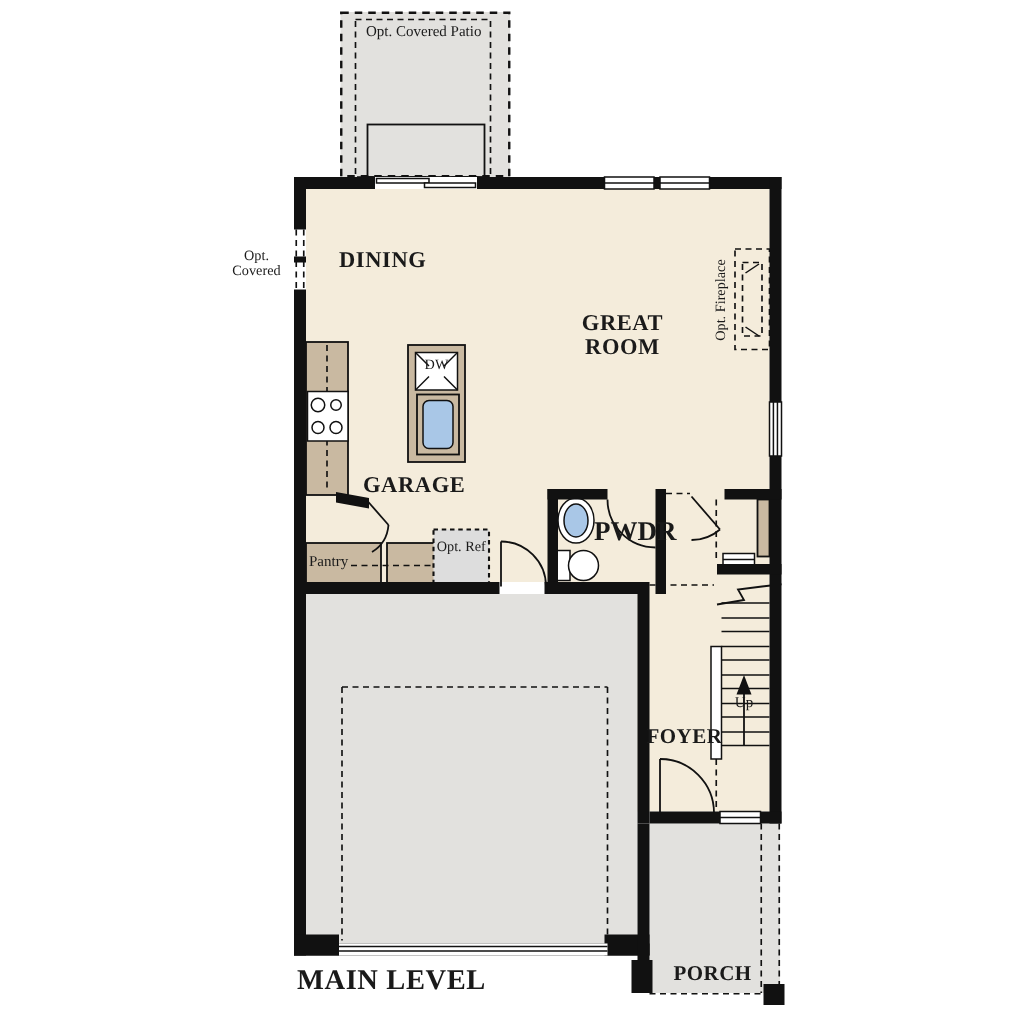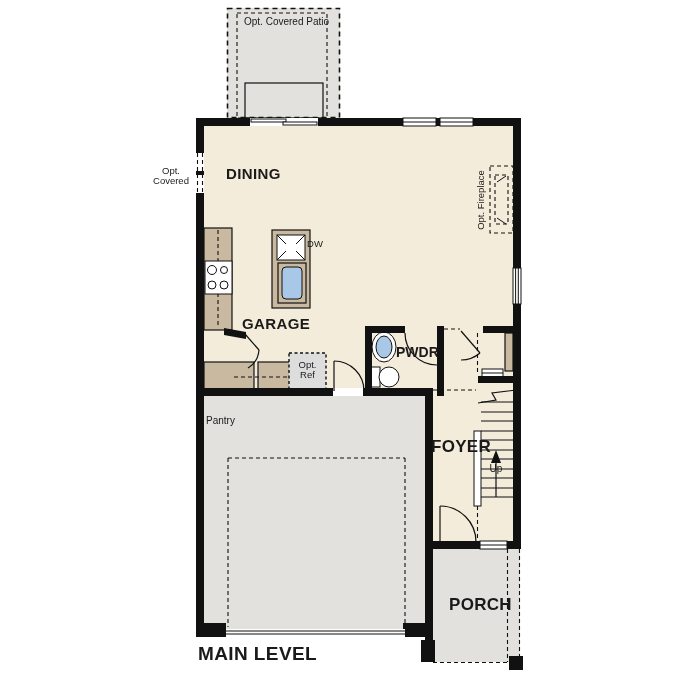--- a/index.html
+++ b/index.html
@@ -1,34 +1,34 @@
 <!DOCTYPE html>
 <html style="--wall: #111111; --floor: #f4ecdb; --exterior: #e2e1de; --counter: #c9b9a1; --sink: #a9c7e7; --optional_fill: #dddddd; --background: #ffffff;"><head>
 <meta charset="utf-8">
 <style>
   html,body{margin:0;padding:0;background:#fff;}
   #plan{position:relative;width:566px;height:687px;background:var(--bg,#fff);
-        font-family:Liberation Sans, sans-serif;overflow:hidden;}
+        font-family:Liberation Serif, serif;overflow:hidden;}
   #plan svg{position:absolute;left:0;top:0;}
   .wall{fill:var(--wall);}
   .floor{fill:var(--floor);}
   .ext{fill:var(--exterior);}
   .counter{fill:var(--counter);stroke:var(--wall);stroke-width:1.2;}
   .thin{stroke:var(--wall);stroke-width:1.2;fill:none;}
   .hair{stroke:var(--wall);stroke-width:1;fill:none;}
   .dash{stroke:var(--wall);stroke-width:1.1;fill:none;stroke-dasharray:4 3;}
   .dashbold{stroke:var(--wall);stroke-width:1.6;fill:none;stroke-dasharray:5 4;}
   .whitefill{fill:#fff;stroke:var(--wall);stroke-width:1;}
   .optbox{fill:var(--optional_fill);stroke:var(--wall);stroke-width:1.4;stroke-dasharray:3 2.5;}
   .blue{fill:var(--sink);stroke:var(--wall);stroke-width:1;}
   .lbl{position:absolute;color:#1a1a1a;line-height:1.08;white-space:pre-line;}
   .b15{font-weight:bold;font-size:15px;letter-spacing:.4px;}
   .b14{font-weight:bold;font-size:14px;letter-spacing:.3px;}
-  .b13{font-weight:bold;font-size:17px;letter-spacing:.3px;}
-  .b12{font-weight:bold;font-size:14px;padding-left:12px;}
+  .b13{font-weight:bold;font-size:14px;letter-spacing:.3px;margin-top:46px;}
+  .b12{font-weight:bold;font-size:18px;padding-left:12px;}
   .b19{font-weight:bold;font-size:19px;letter-spacing:.4px;}
   .s10{font-size:10px;}
   .s9{font-size:9.5px;}
   .ctr{text-align:center;}
   .rot{transform:rotate(-90deg);}
 </style>
 </head>
 <body>
 
 <div id="plan">
@@ -194,23 +194,24 @@
       <rect x="480" y="541" width="27" height="8" class="whitefill"></rect>
       <line x1="480" y1="545" x2="507" y2="545" class="hair"></line>
       <line x1="440" y1="506" x2="440" y2="542" class="thin"></line>
       <path d="M440,506 A36,36 0 0 1 476,542" class="thin"></path>
     </g>
   </svg>
 
   <div class="lbl s10" style="left:244px;top:17px;">Opt. Covered Patio</div>
   <div class="lbl s9 ctr" style="left:148px;top:166px;width:46px;">Opt. Covered</div>
   <div class="lbl b15" style="left:226px;top:166px;text-align:right;">DINING</div>
+  <div class="lbl b15 ctr" style="left:378px;top:208px;width:74px;">GREAT ROOM</div>
   <div class="lbl s9 ctr rot" style="left:447px;top:194px;width:70px;height:12px;">Opt. Fireplace</div>
-  <div class="lbl s9 ctr" style="left:277px;top:239px;width:28px;margin-left:24px;">DW</div>
+  <div class="lbl s9 ctr" style="left:277px;top:239px;width:28px;">DW</div>
   <div class="lbl b15" style="left:242px;top:316px;">GARAGE</div>
-  <div class="lbl s10" style="left:206px;top:370px;margin-top:46px;">Pantry</div>
+  <div class="lbl s10" style="left:206px;top:370px;">Pantry</div>
   <div class="lbl s9 ctr" style="left:291px;top:360px;width:33px;">Opt. Ref</div>
   <div class="lbl b12" style="left:384px;top:345px;">PWDR</div>
   <div class="lbl b13" style="left:431px;top:438px;">FOYER</div>
   <div class="lbl s10 ctr" style="left:486px;top:464px;width:20px;">Up</div>
   <div class="lbl b13" style="left:449px;top:596px;">PORCH</div>
   <div class="lbl b19" style="left:198px;top:644px;">MAIN LEVEL</div>
 </div>
 
 </body></html>

